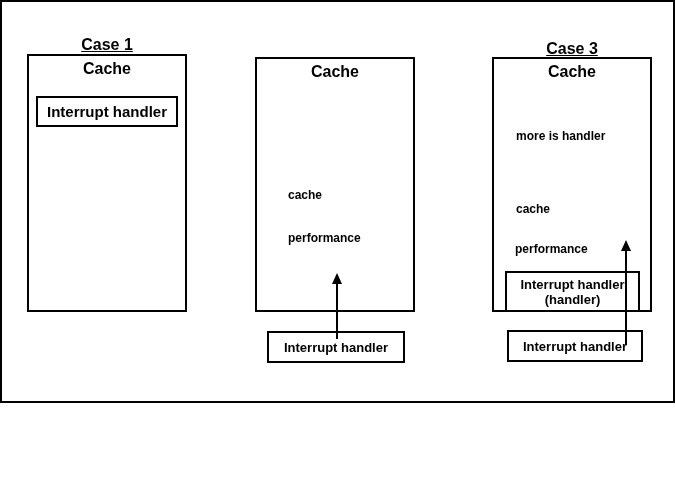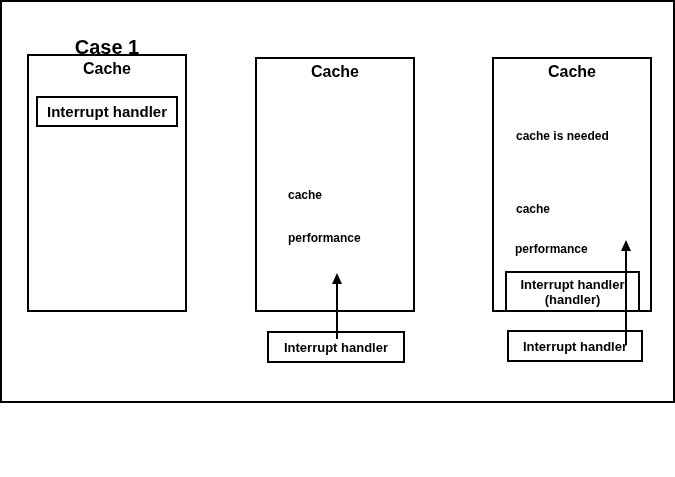--- a/index.html
+++ b/index.html
@@ -15,21 +15,21 @@
   }
   .frame {
     position: absolute;
     left: 0; top: 0;
     width: 675px; height: 403px;
     border: 2px solid #000000;
     box-sizing: border-box;
   }
   .case-title {
     position: absolute;
-    font-size: 20px;
+    font-size: 16px;
     text-align: center;
     text-decoration: underline;
     white-space: nowrap;
   }
   .cache-box {
     position: absolute;
     border: 2px solid #000000;
     box-sizing: border-box;
     background: #ffffff;
   }
@@ -104,26 +104,27 @@
   <div class="note" style="left:288px; top:188px;">cache</div>
   <div class="note" style="left:288px; top:231px;">performance</div>
 
   <div class="small-box" style="left:267px; top:331px; width:138px; height:32px;">
     <span>Interrupt handler</span>
   </div>
 
   <div class="arrow-shaft" style="left:336px; top:283px; height:56px;"></div>
   <div class="arrow-head" style="left:332px; top:273px;"></div>
 
+  <div class="case-title" style="left:492px; top:40px; width:160px;">Case 3</div>
 
   <div class="cache-box" style="left:492px; top:57px; width:160px; height:255px;">
     <div class="cache-label">Cache</div>
   </div>
 
-  <div class="note" style="left:516px; top:129px;">cache is needed</div>
+  <div class="note" style="left:516px; top:129px;">more is handler</div>
   <div class="note" style="left:516px; top:202px;">cache</div>
   <div class="note" style="left:515px; top:242px;">performance</div>
 
   <div class="small-box portion-box" style="left:505px; top:271px; width:135px; height:41px;">
     <span>Interrupt handler</span>
     <span>(handler)</span>
   </div>
 
   <div class="small-box" style="left:507px; top:330px; width:136px; height:32px;">
     <span>Interrupt handler</span>

